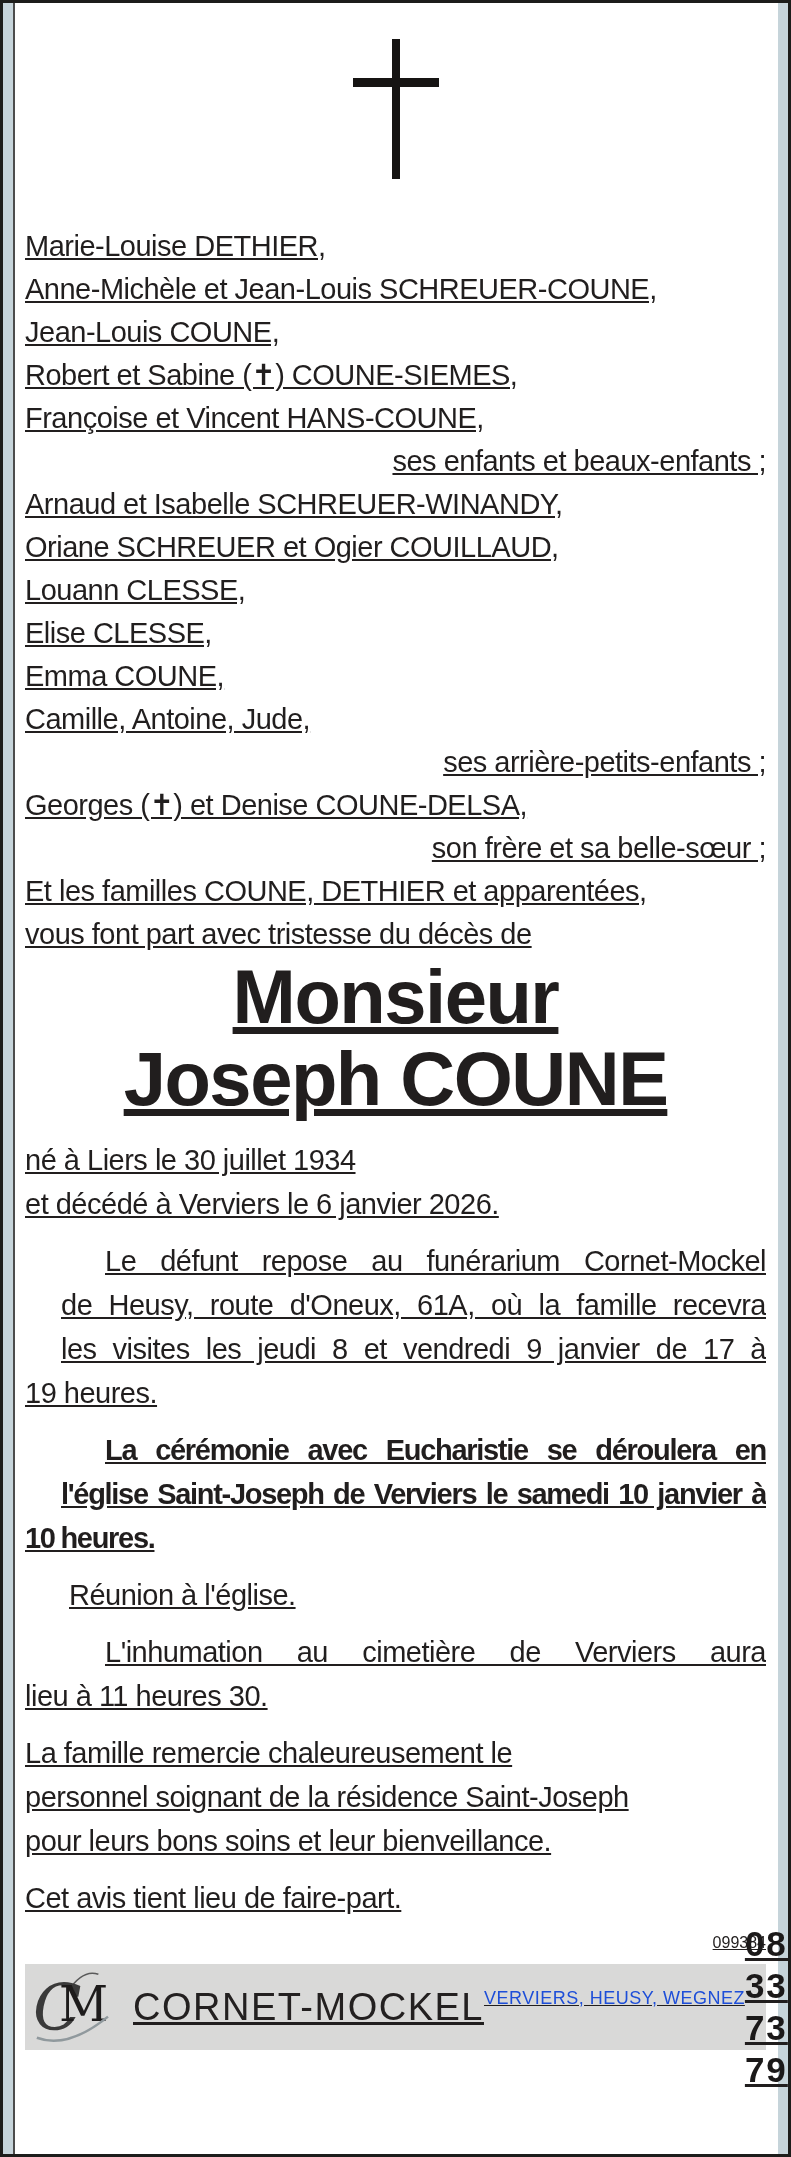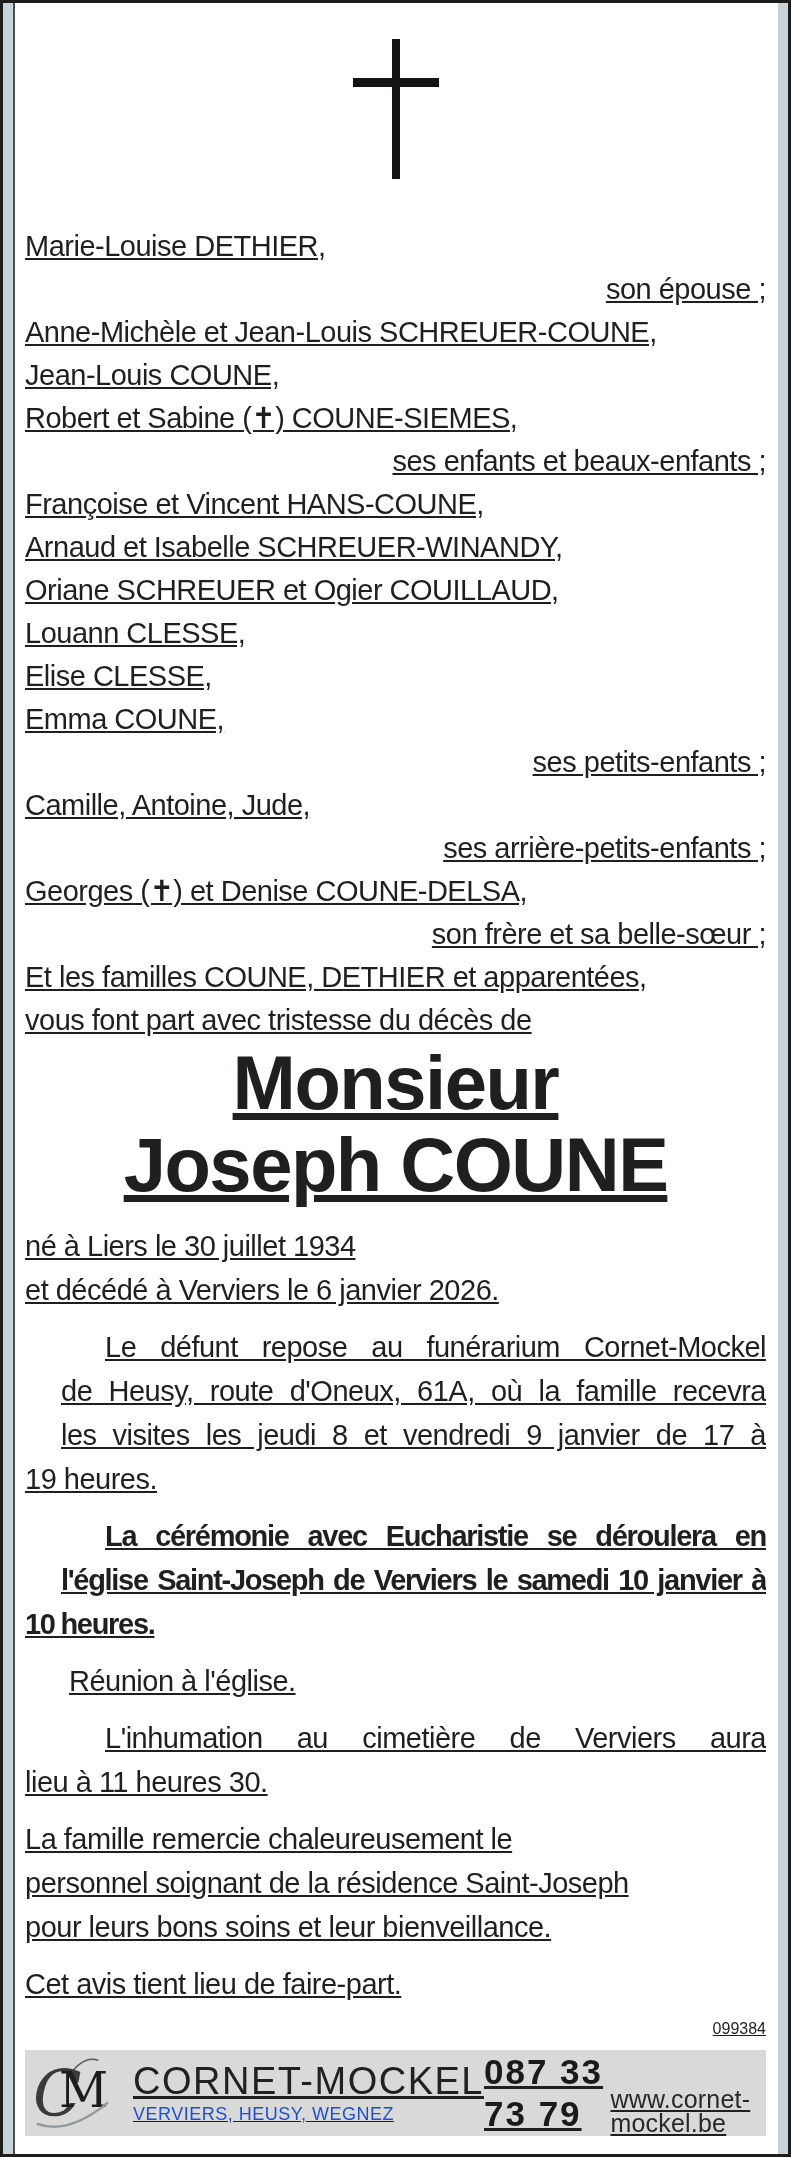--- a/index.html
+++ b/index.html
@@ -38,21 +38,21 @@
   .para .line{line-height:44px;}
   .para.bold .line{font-weight:bold;letter-spacing:-1.3px;word-spacing:-1px;}
   .ref{margin-top:8px;font-size:16px;line-height:30px;text-align:right;letter-spacing:0;}
   
   .banner{
     margin-top:6px;height:86px;background:#d9d9d8;
     display:flex;align-items:center;box-sizing:border-box;
     padding:4px 14px 4px 8px;
   }
   .logo{flex:0 0 auto;width:100px;height:78px;}
-  .fh-left{flex:0 0 auto;display:flex;flex-direction:column;justify-content:center;}
+  .fh-left{flex:0 0 auto;display:flex;flex-direction:row;justify-content:center;}
   .fh-company{font-size:38px;line-height:42px;letter-spacing:1.5px;font-weight:400;color:#232020;}
   .fh-locations{font-size:18px;line-height:24px;letter-spacing:0.5px;color:#1d4ed8;}
   .fh-right{margin-left:auto;display:flex;flex-direction:row;align-items:flex-end;justify-content:center;}
   .fh-phone{font-size:35px;line-height:42px;font-weight:bold;letter-spacing:2px;color:#1b1919;}
   .fh-site{font-size:25px;line-height:24px;color:#2a2727;letter-spacing:0.2px;}
 </style>
 </head>
 <body>
 
 <div class="page">
@@ -61,32 +61,30 @@
 
   <div class="content">
 
     <div class="cross-wrap">
       <div class="cross-v"></div>
       <div class="cross-h"></div>
     </div>
 
     <div class="family">
         <div class="line a-left">Marie-Louise DETHIER,</div>
-        <div class="line a-right">son épouse ;</div>
         <div class="line a-left">Anne-Michèle et Jean-Louis SCHREUER-COUNE,</div>
         <div class="line a-left">Jean-Louis COUNE,</div>
         <div class="line a-left">Robert et Sabine (✝) COUNE-SIEMES,</div>
+        <div class="line a-left">Françoise et Vincent HANS-COUNE,</div>
         <div class="line a-right">ses enfants et beaux-enfants ;</div>
-        <div class="line a-left">Françoise et Vincent HANS-COUNE,</div>
         <div class="line a-left">Arnaud et Isabelle SCHREUER-WINANDY,</div>
         <div class="line a-left">Oriane SCHREUER et Ogier COUILLAUD,</div>
         <div class="line a-left">Louann CLESSE,</div>
         <div class="line a-left">Elise CLESSE,</div>
         <div class="line a-left">Emma COUNE,</div>
-        <div class="line a-right">ses petits-enfants ;</div>
         <div class="line a-left">Camille, Antoine, Jude,</div>
         <div class="line a-right">ses arrière-petits-enfants ;</div>
         <div class="line a-left">Georges (✝) et Denise COUNE-DELSA,</div>
         <div class="line a-right">son frère et sa belle-sœur ;</div>
         <div class="line a-left">Et les familles COUNE, DETHIER et apparentées,</div>
         <div class="line a-center">vous font part avec tristesse du décès de</div>
       </div>
 
     <div class="deceased-title">
       <div>Monsieur</div>

